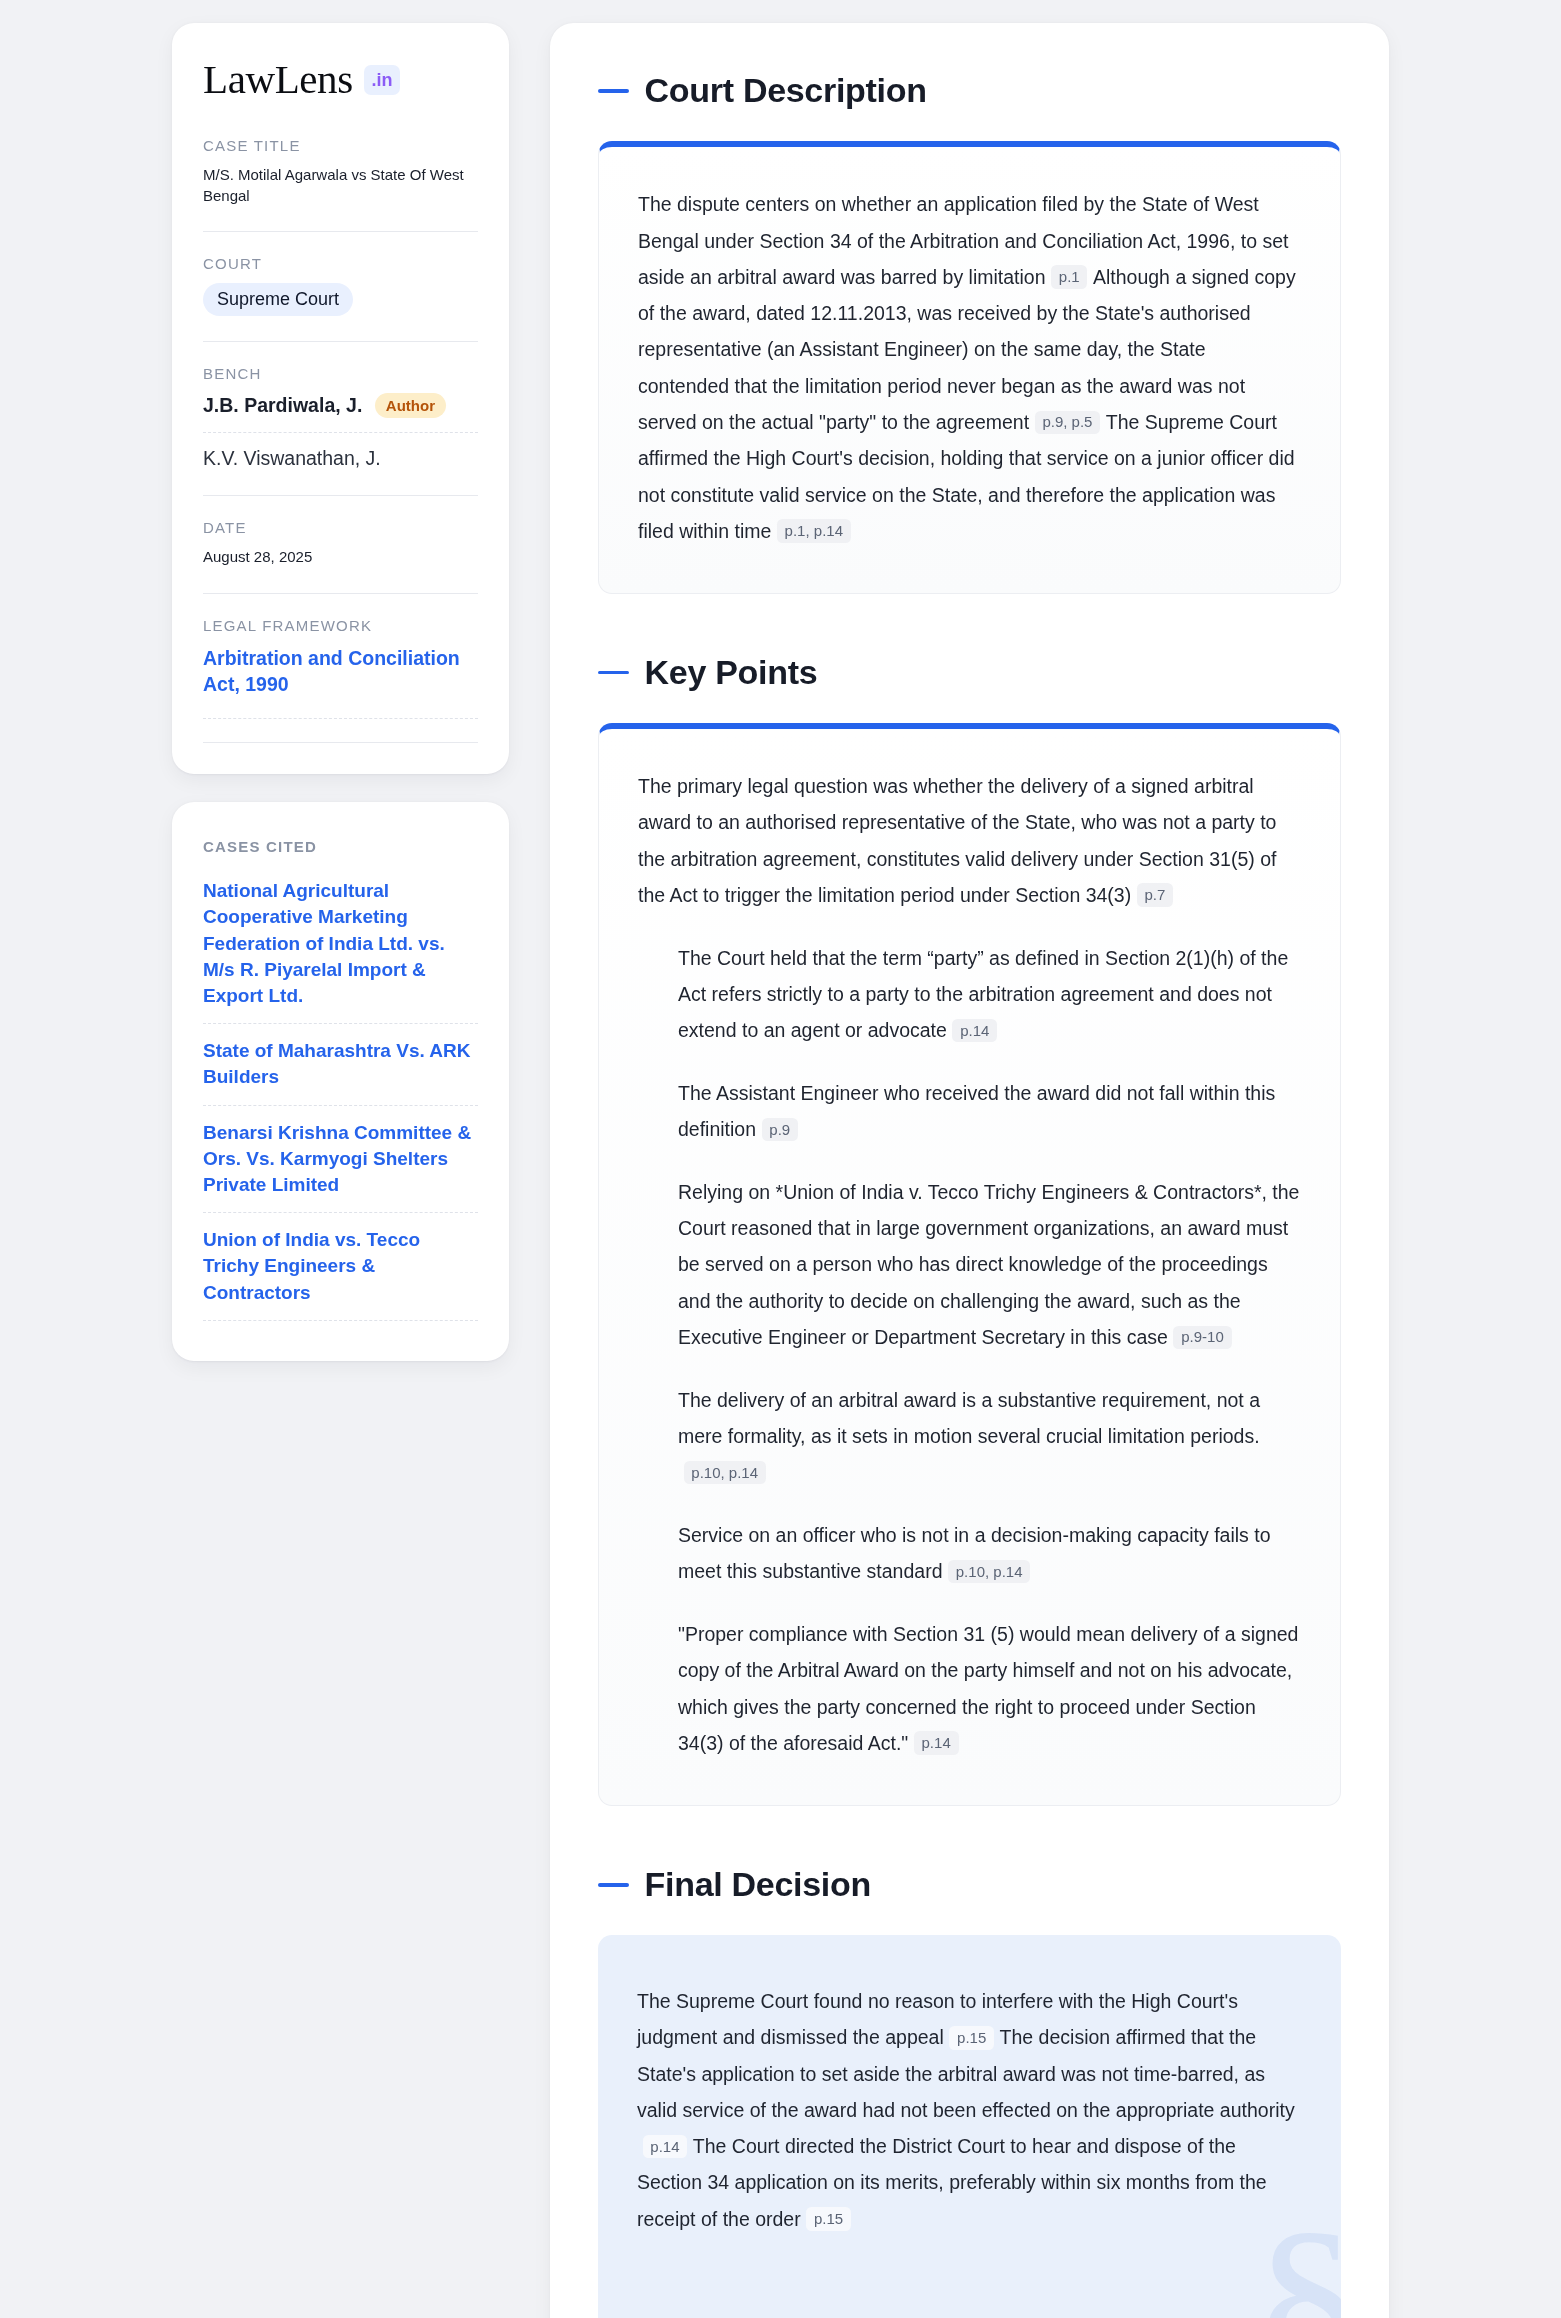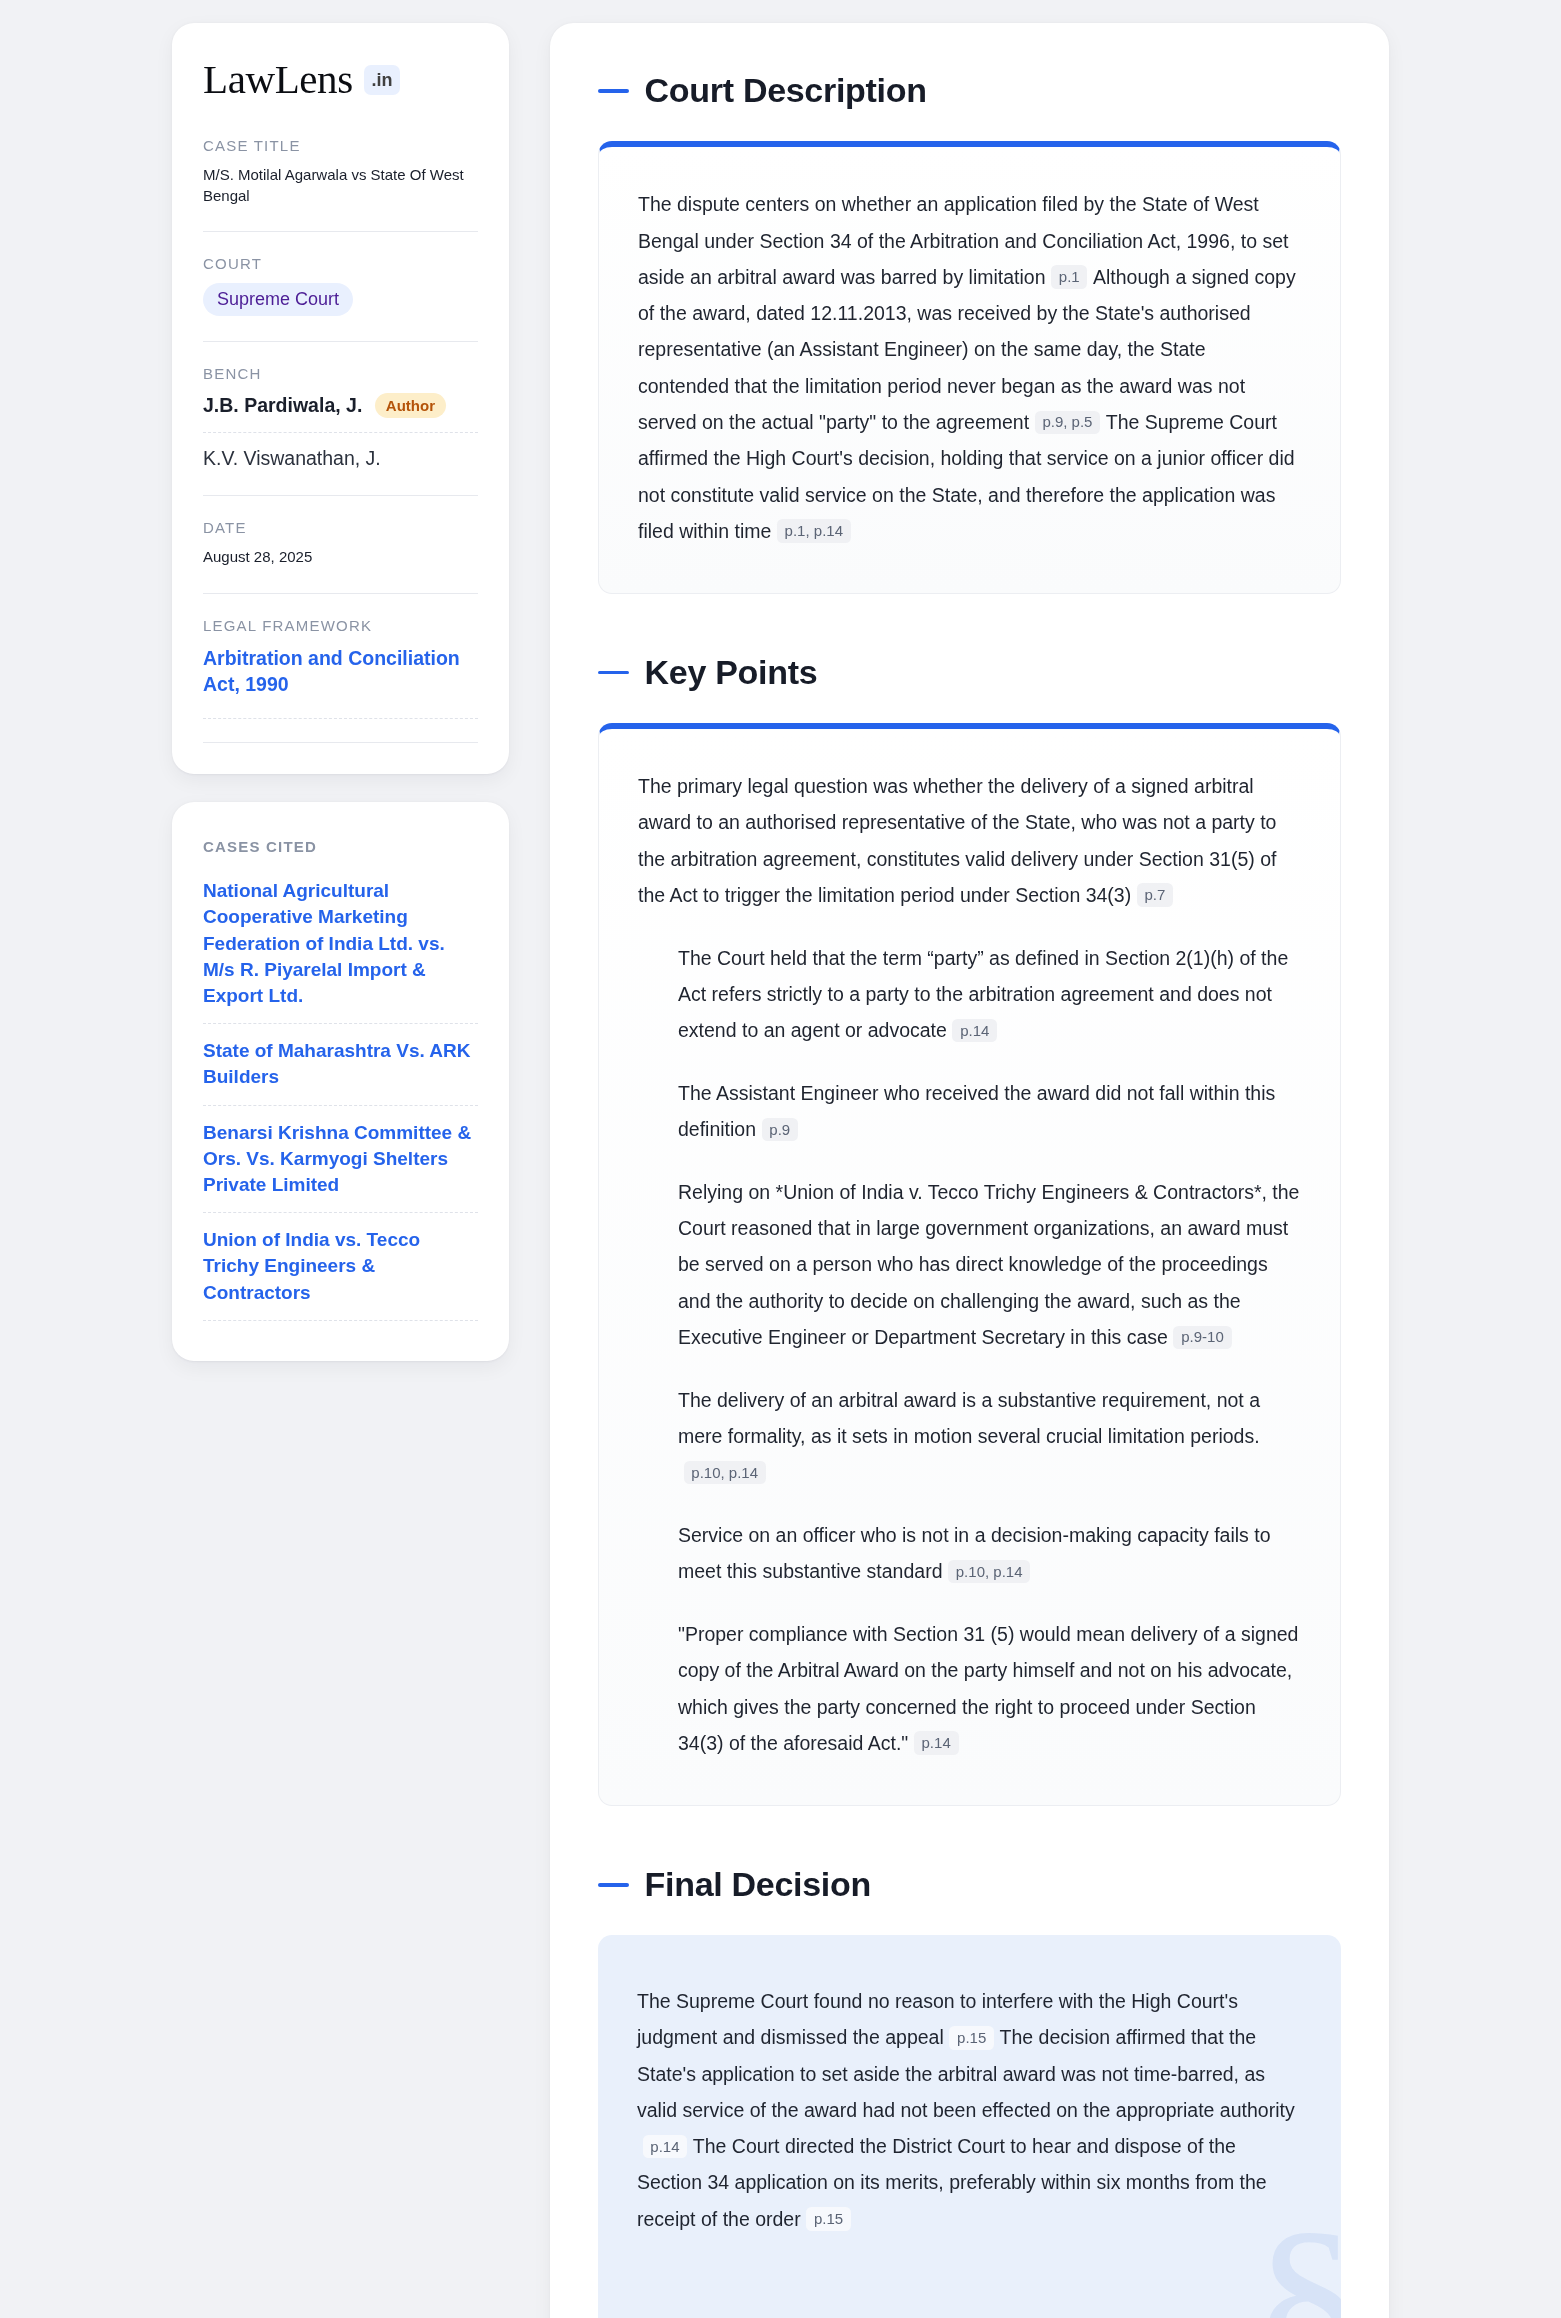--- a/index.html
+++ b/index.html
@@ -48,21 +48,21 @@
   }
   .brand-name {
     font-family: "Liberation Serif", serif;
     font-size: 41px;
     line-height: 1;
     letter-spacing: -0.4px;
     color: #0b0d12;
   }
   .brand-tld {
     background: #e9f0fe;
-    color: #404040;
+    color: #8b5cf6;
     font-size: 18px;
     font-weight: 700;
     padding: 5.5px 7.8px 6.2px 7.8px;
     border-radius: 7px;
     line-height: 1;
   }
 
   .field { padding: 0 0 0 0; }
   .field-label {
     font-size: 15px;
@@ -86,21 +86,21 @@
   }
   .hr-dashed {
     height: 0;
     border-top: 1.6px dashed #dfe2e9;
     margin: 14px 0 14px 0;
   }
 
   .chip-court {
     display: inline-block;
     background: #e9f0fe;
-    color: #4c1d95;
+    color: #0f172a;
     font-size: 18px;
     font-weight: 500;
     padding: 7px 14px 7.8px 14px;
     border-radius: 780px;
     line-height: 1;
   }
 
   .judge-row {
     display: flex;
     align-items: center;

